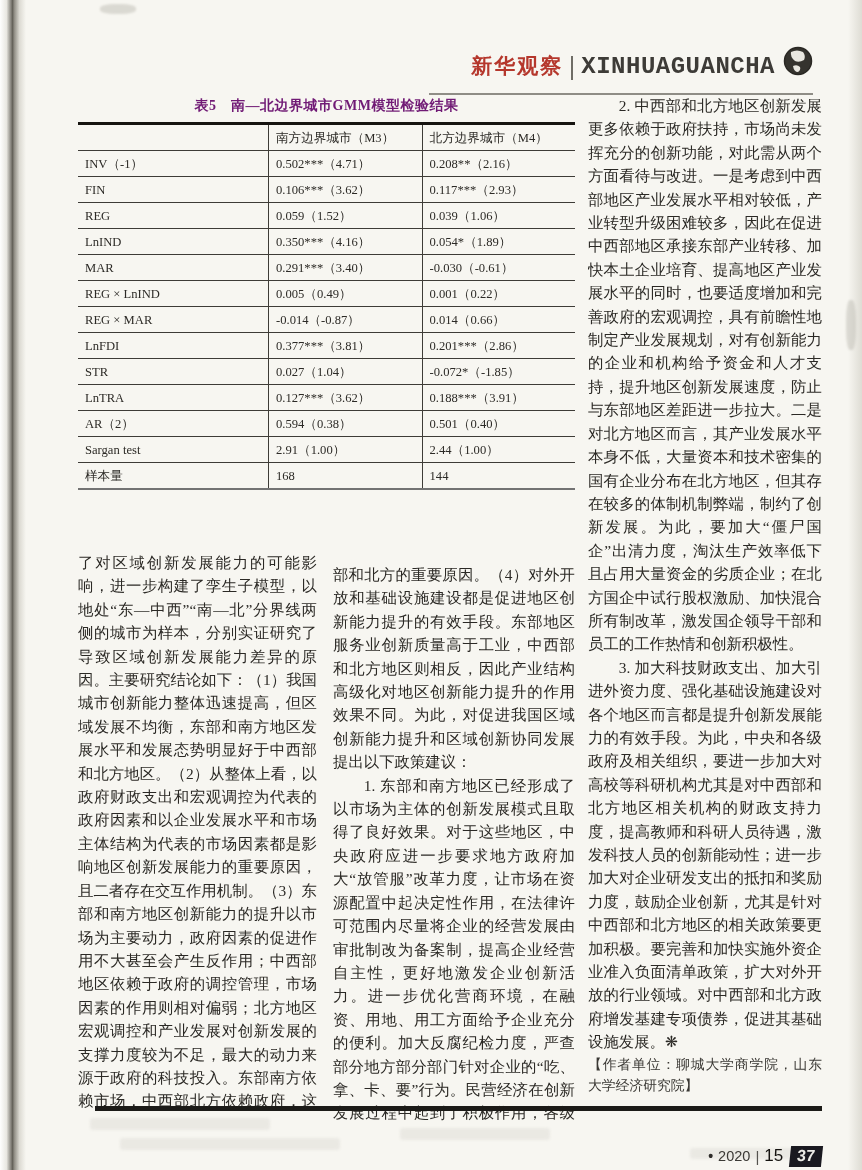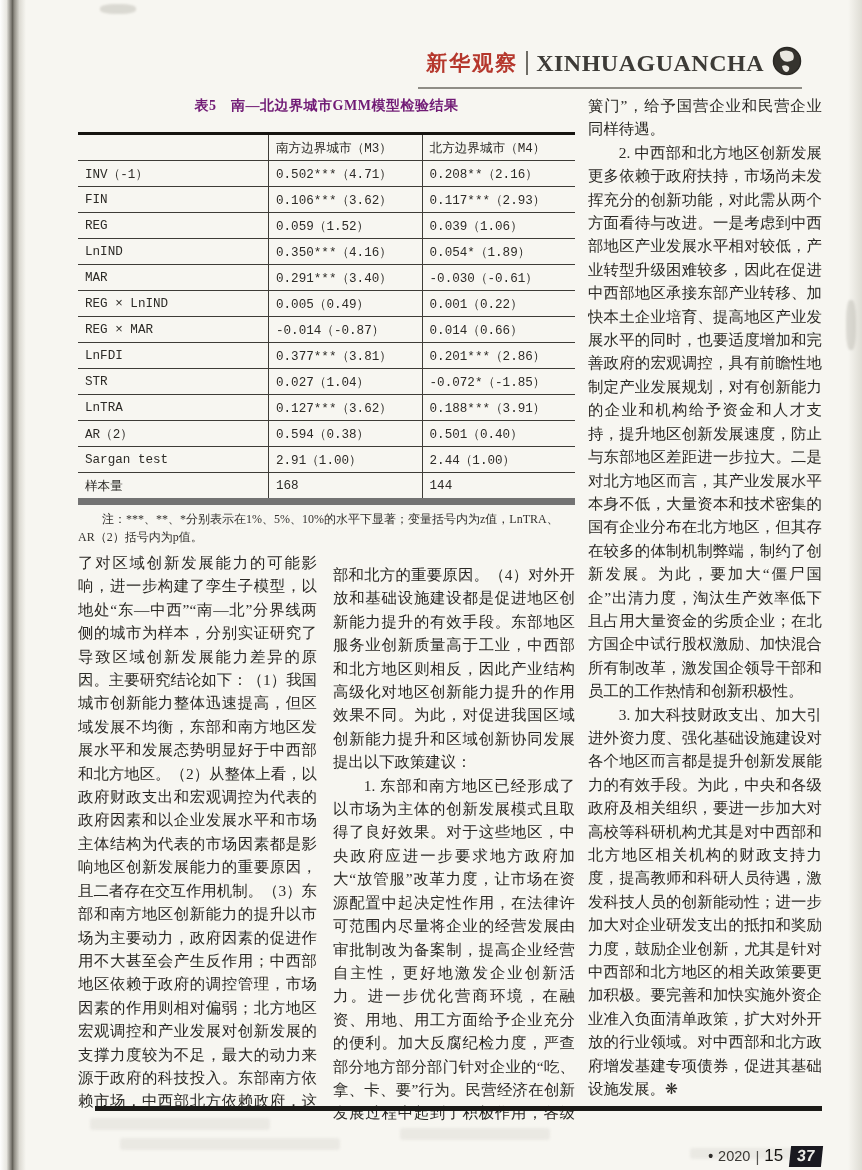--- a/index.html
+++ b/index.html
@@ -7,30 +7,30 @@
   .page{position:relative;width:862px;height:1170px;background:#f7f6f1;overflow:hidden;color:#2e2c29;}
   
   .binding{position:absolute;left:0;top:0;bottom:0;width:26px;
     background:linear-gradient(90deg,#ffffff 0%,#e7e5df 25%,#55524a 48%,#8a877e 56%,#d9d7cf 75%,#f7f6f1 100%);
     opacity:.9;}
   .edge-right{position:absolute;right:0;top:0;bottom:0;width:14px;
     background:linear-gradient(270deg,#dedcd4 0%,rgba(247,246,241,0) 100%);}
   .smudge{position:absolute;background:#b9b7ae;opacity:.45;border-radius:40%;filter:blur(1px);}
   .bleed{position:absolute;background:#7e7b70;opacity:.10;border-radius:3px;filter:blur(1.5px);}
   
-  .header{position:absolute;left:418px;top:46px;width:384px;display:flex;align-items:center;justify-content:flex-end;
-    gap:8px;padding-bottom:7px;border-bottom:2px solid #8f8d86;}
+  .header{position:absolute;left:429px;top:46px;width:384px;display:flex;align-items:flex-end;justify-content:flex-end;
+    gap:8px;padding-bottom:13px;border-bottom:2px solid #8f8d86;}
   .header .cn{color:#b5372c;font-size:21px;font-weight:bold;letter-spacing:2px;}
   .header .vbar{width:2px;height:24px;background:#6f6d66;}
-  .header .en{color:#3d3b37;font-size:24px;font-weight:bold;font-family:Liberation Serif, serif;letter-spacing:.5px;}
+  .header .en{color:#3d3b37;font-size:24px;font-weight:bold;font-family:Liberation Mono, monospace;letter-spacing:.5px;}
   .globe{flex:0 0 auto;}
   
   .table-block{position:absolute;left:78px;top:97px;width:497px;}
   .table-title{text-align:center;font-weight:bold;font-size:14px;color:#701a75;letter-spacing:.5px;}
-  table.gmm{border-collapse:collapse;width:100%;margin-top:17px;border-top:3px solid #161410;border-bottom:7px solid #737373;font-family:Liberation Mono, monospace;}
+  table.gmm{border-collapse:collapse;width:100%;margin-top:7px;border-top:3px solid #161410;border-bottom:2px solid #737373;}
   table.gmm td{font-size:12.6px;color:#2c2a26;padding:4.5px 7px 3.5px;border-bottom:1px solid #3e3c37;height:17px;white-space:nowrap;}
   table.gmm td+td{border-left:1px solid #3e3c37;}
   table.gmm td:first-child{width:176px;}
   .table-note{margin-top:6px;font-size:12px;line-height:17.5px;color:#33312d;text-indent:2em;}
   
   .textcol{position:absolute;font-size:15.4px;line-height:23.4px;text-align:justify;color:#2b2925;overflow:hidden;}
   .col-left{left:78px;top:551px;width:239px;height:562px;}
   .col-middle{left:333px;top:563px;width:242px;height:562px;}
   .col-right{left:588px;top:94px;width:234px;height:1008px;}
   .textcol p{margin:0;}
@@ -141,34 +141,32 @@
             <td>2.91（1.00）</td>
             <td>2.44（1.00）</td>
           </tr>
         <tr>
             <td>样本量</td>
             <td>168</td>
             <td>144</td>
           </tr>
       </tbody>
     </table>
-    <div class="table-note">注：***、**、*分别表示在1%、5%、10%的水平下显著；变量括号内为z值，LnTRA、AR（2）括号内为p值。</div>
   </div>
 
   <div class="textcol col-left">
     <p>了对区域创新发展能力的可能影响，进一步构建了孪生子模型，以地处“东—中西”“南—北”分界线两侧的城市为样本，分别实证研究了导致区域创新发展能力差异的原因。主要研究结论如下：（1）我国城市创新能力整体迅速提高，但区域发展不均衡，东部和南方地区发展水平和发展态势明显好于中西部和北方地区。（2）从整体上看，以政府财政支出和宏观调控为代表的政府因素和以企业发展水平和市场主体结构为代表的市场因素都是影响地区创新发展能力的重要原因，且二者存在交互作用机制。（3）东部和南方地区创新能力的提升以市场为主要动力，政府因素的促进作用不大甚至会产生反作用；中西部地区依赖于政府的调控管理，市场因素的作用则相对偏弱；北方地区宏观调控和产业发展对创新发展的支撑力度较为不足，最大的动力来源于政府的科技投入。东部南方依赖市场，中西部北方依赖政府，这种发展路径的不同是导致东部和南方创新发展能力显著优于中西</p>
   </div>
 
   <div class="textcol col-middle">
     <p>部和北方的重要原因。（4）对外开放和基础设施建设都是促进地区创新能力提升的有效手段。东部地区服务业创新质量高于工业，中西部和北方地区则相反，因此产业结构高级化对地区创新能力提升的作用效果不同。为此，对促进我国区域创新能力提升和区域创新协同发展提出以下政策建议：</p>
     <p class="indent">1. 东部和南方地区已经形成了以市场为主体的创新发展模式且取得了良好效果。对于这些地区，中央政府应进一步要求地方政府加大“放管服”改革力度，让市场在资源配置中起决定性作用，在法律许可范围内尽量将企业的经营发展由审批制改为备案制，提高企业经营自主性，更好地激发企业创新活力。进一步优化营商环境，在融资、用地、用工方面给予企业充分的便利。加大反腐纪检力度，严查部分地方部分部门针对企业的“吃、拿、卡、要”行为。民营经济在创新发展过程中起到了积极作用，各级政府要着力打破民营企业在市场竞争中遇到的“玻璃门”“弹</p>
   </div>
 
   <div class="textcol col-right">
-    <p>簧门”，给予国营企业和民营企业同样待遇。</p>
     <p class="indent">2. 中西部和北方地区创新发展更多依赖于政府扶持，市场尚未发挥充分的创新功能，对此需从两个方面看待与改进。一是考虑到中西部地区产业发展水平相对较低，产业转型升级困难较多，因此在促进中西部地区承接东部产业转移、加快本土企业培育、提高地区产业发展水平的同时，也要适度增加和完善政府的宏观调控，具有前瞻性地制定产业发展规划，对有创新能力的企业和机构给予资金和人才支持，提升地区创新发展速度，防止与东部地区差距进一步拉大。二是对北方地区而言，其产业发展水平本身不低，大量资本和技术密集的国有企业分布在北方地区，但其存在较多的体制机制弊端，制约了创新发展。为此，要加大“僵尸国企”出清力度，淘汰生产效率低下且占用大量资金的劣质企业；在北方国企中试行股权激励、加快混合所有制改革，激发国企领导干部和员工的工作热情和创新积极性。</p>
     <p class="indent">3. 加大科技财政支出、加大引进外资力度、强化基础设施建设对各个地区而言都是提升创新发展能力的有效手段。为此，中央和各级政府及相关组织，要进一步加大对高校等科研机构尤其是对中西部和北方地区相关机构的财政支持力度，提高教师和科研人员待遇，激发科技人员的创新能动性；进一步加大对企业研发支出的抵扣和奖励力度，鼓励企业创新，尤其是针对中西部和北方地区的相关政策要更加积极。要完善和加快实施外资企业准入负面清单政策，扩大对外开放的行业领域。对中西部和北方政府增发基建专项债券，促进其基础设施发展。❋</p>
     <p class="attrib">【作者单位：聊城大学商学院，山东大学经济研究院】</p>
 
   </div>
 
   <div class="bleed" style="left:90px;top:1118px;width:180px;height:12px;"></div>
   <div class="bleed" style="left:120px;top:1138px;width:220px;height:12px;"></div>
   <div class="bleed" style="left:400px;top:1128px;width:150px;height:12px;"></div>
   <div class="bleed" style="left:690px;top:1148px;width:130px;height:11px;"></div>

